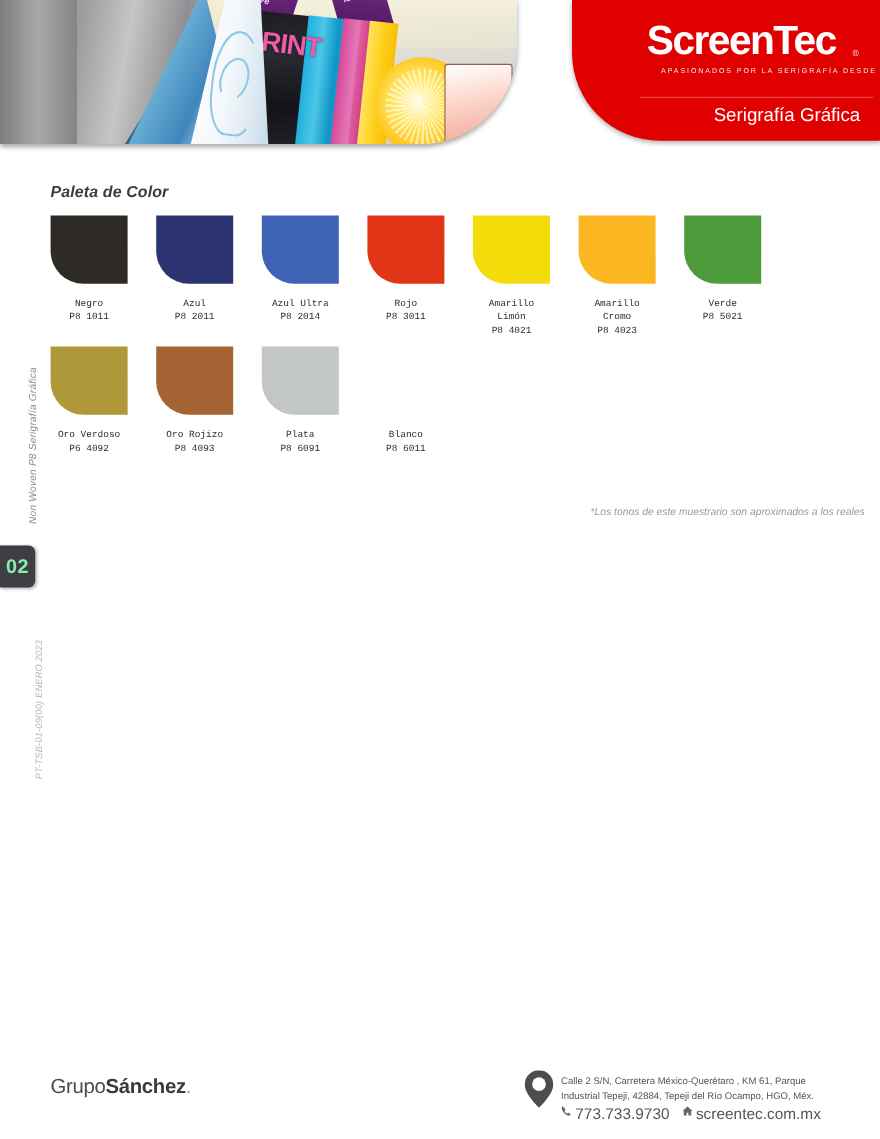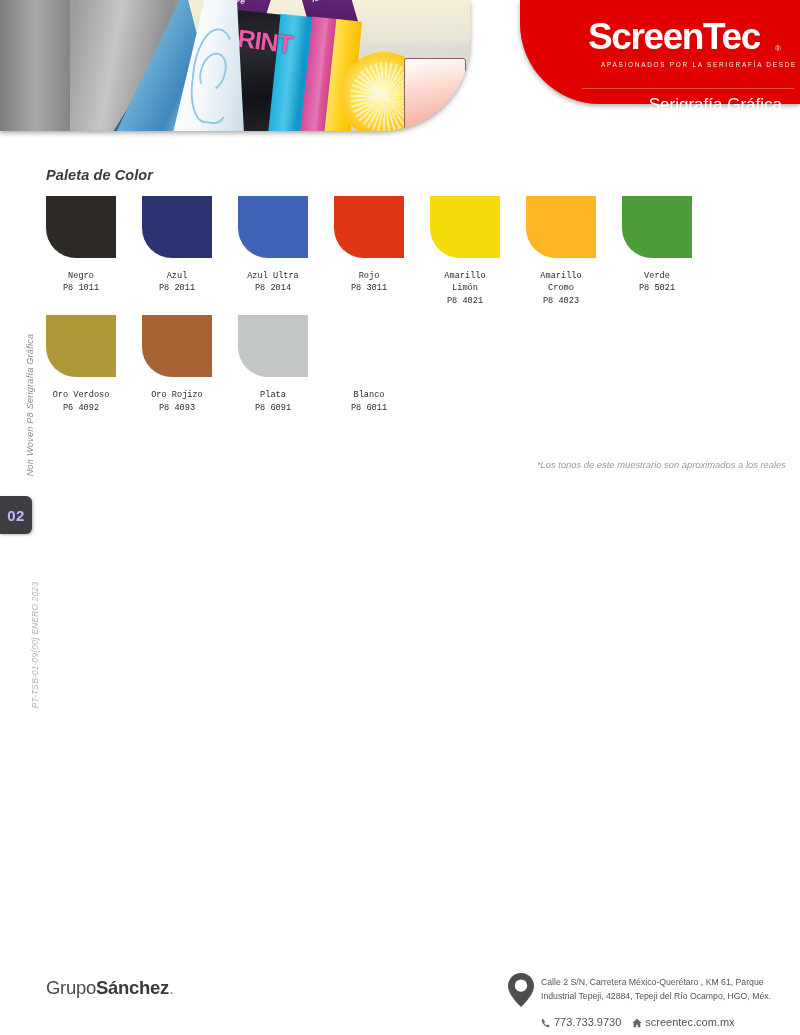--- a/index.html
+++ b/index.html
@@ -174,21 +174,21 @@
     background: linear-gradient(180deg, #f8f4df 0%, #ece7d0 100%);
     opacity: .55;
   }
 
   
   .red-panel {
     position: absolute;
     top: 0;
     left: 520px;
     width: 280px;
-    height: 104px;
+    height: 128px;
     background: #e00000;
     border-bottom-left-radius: 80px;
     box-shadow: 0 2px 5px rgba(0,0,0,0.32);
   }
 
   .logo-wordmark {
     position: absolute;
     left: 68px;
     top: 18px;
     color: #ffffff;
@@ -313,22 +313,22 @@
     border-top-right-radius: 6px;
     border-bottom-right-radius: 6px;
     box-shadow: 1px 1px 3px rgba(0,0,0,.3);
   }
   .page-badge-num {
     position: absolute;
     inset: 0;
     display: flex;
     align-items: center;
     justify-content: center;
-    color: #c4b5fd;
-    font-size: 15px;
+    color: #86efac;
+    font-size: 18px;
     font-weight: bold;
     letter-spacing: .5px;
   }
   .side-vert-bottom {
     position: absolute;
     left: -60px;
     top: 640px;
     width: 190px;
     text-align: center;
     transform: rotate(-90deg);
@@ -347,44 +347,44 @@
     font-size: 18.5px;
     color: #4a4a4a;
     letter-spacing: -.3px;
     white-space: nowrap;
   }
   .footer-logo b { font-weight: bold; color: #3a3a3a; }
   .footer-logo .dot { color: #9a9a9a; }
 
   .footer-contact {
     position: absolute;
-    left: 508px;
+    left: 477px;
     top: 971px;
     width: 290px;
     display: flex;
     align-items: flex-start;
   }
   .pin-icon {
     width: 26px;
     height: 34px;
     flex: 0 0 26px;
     margin-right: 7px;
     margin-top: 2px;
   }
   .contact-lines {
     font-size: 8.7px;
     color: #555555;
     line-height: 1.62;
     padding-top: 4px;
   }
   .contact-meta {
     display: flex;
-    align-items: center;
-    margin-top: 13px;
-    font-size: 11px;
+    align-items: flex-start;
+    margin-top: 1px;
+    font-size: 14px;
     color: #555555;
   }
   .contact-meta .mini-icon {
     width: 10px; height: 10px;
     margin-right: 3px;
     flex: 0 0 10px;
     position: relative;
     top: 1px;
   }
   .contact-meta .gap { width: 11px; display: inline-block; }

